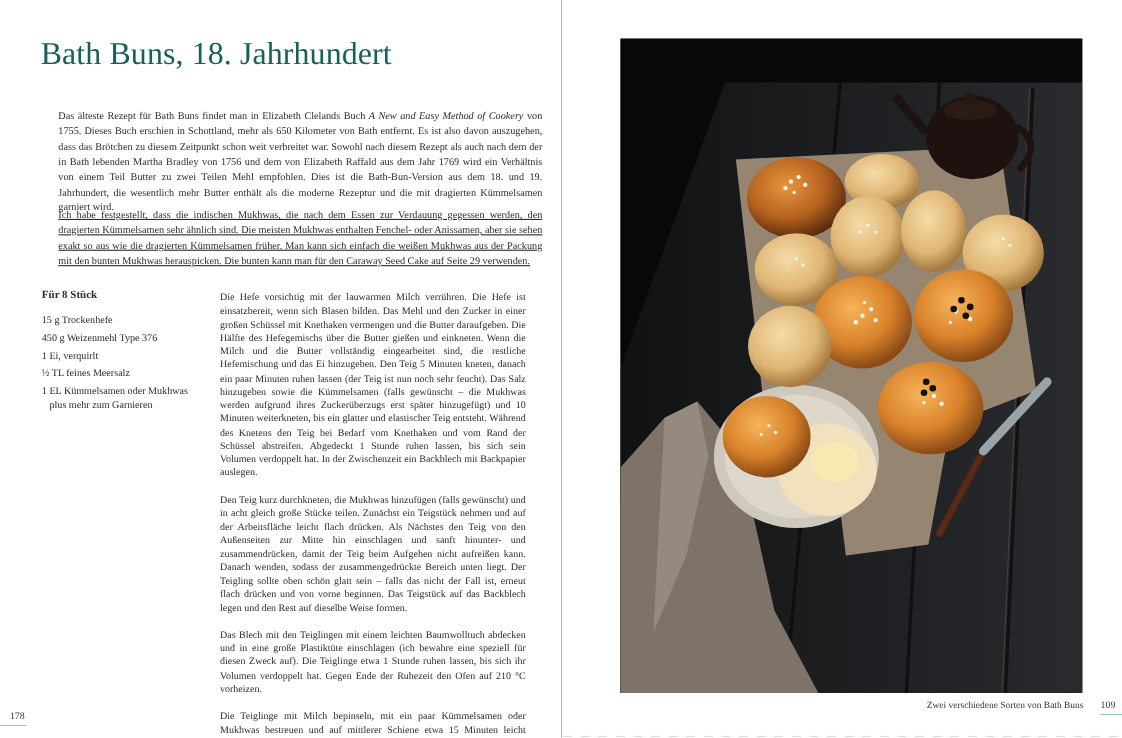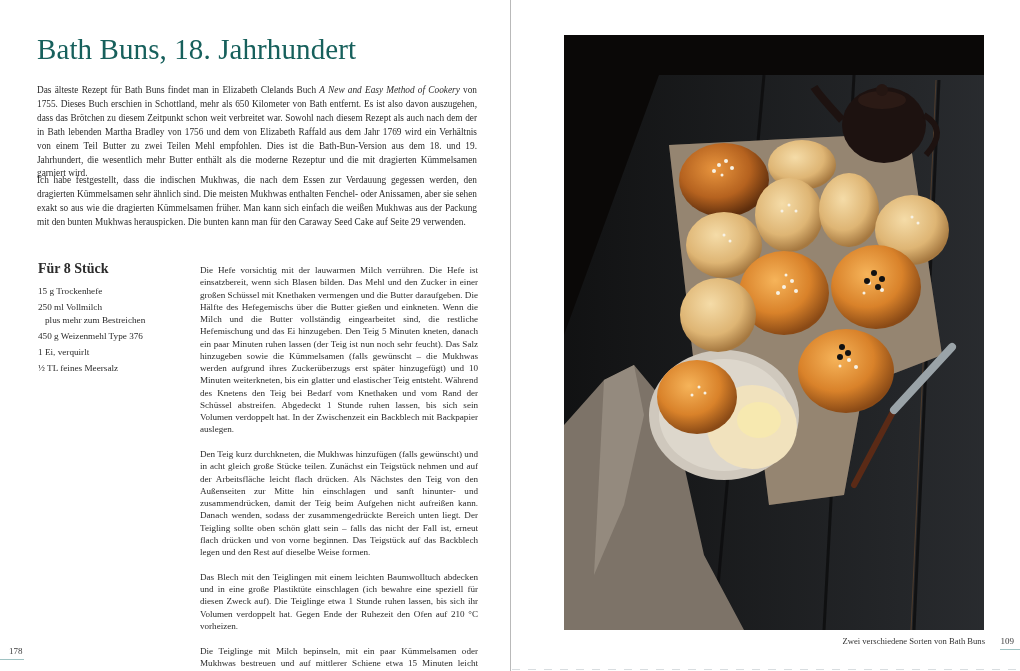--- a/index.html
+++ b/index.html
@@ -3,27 +3,27 @@
 <meta charset="utf-8">
 <style>
   html, body { margin:0; padding:0; }
   body { width:1020px; height:671px; position:relative; background:#ffffff; overflow:hidden;
          font-family:"Liberation Serif","DejaVu Serif",serif; color:#2b2b2b; }
   .spine { position:absolute; left:510px; top:0; width:1px; height:671px; background:#b9b9b9; }
   .bottom-dash { position:absolute; left:512px; right:0; top:669px; height:1px;
          background:repeating-linear-gradient(90deg,#d8dde0 0 8px,transparent 8px 16px); }
   .title { position:absolute; left:37px; top:33px; margin:0; font-size:29px; font-weight:normal;
            color:#17605c; letter-spacing:0.1px; white-space:nowrap; }
-  .intro { position:absolute; left:37px; width:440px; font-size:9.3px; line-height:13.9px; margin:0;
+  .intro { position:absolute; left:37px; width:440px; font-size:9.3px; line-height:13.9px; margin:16px;
            text-align:justify; }
   .intro i { font-style:italic; }
   .p1 { top:84px; }
-  .p2 { top:174px; }
+  .p2 { top:174px;text-decoration:underline; }
   .ing-col { position:absolute; left:38px; top:263px; width:150px; font-size:9.2px; line-height:12.4px; }
-  .ing-head { font-weight:bold; margin:0 0 10px 0; font-size:14px; }
+  .ing-head { font-weight:bold; margin:0 0 10px 0; font-size:10px; }
   .ing { margin:0 0 3.6px 0; }
   .ing .sub { display:block; padding-left:7px; }
   .method { position:absolute; left:200px; top:264px; width:278px; font-size:9.1px; line-height:12.25px; }
   .method p { margin:0 0 12.5px 0; text-align:justify; }
   .pn { position:absolute; font-size:9px; color:#3b3b3b; }
   .pn-left { left:9px; top:646px; }
   .pn-left-line { position:absolute; left:0; top:659px; width:24px; height:1px; background:#9fc3c3; }
   .caption { position:absolute; right:35px; top:636px; font-size:8.6px; color:#333; white-space:nowrap; }
   .pn-right { right:6px; top:636px; left:auto; }
   .pn-right-line { position:absolute; left:1000px; top:649px; width:20px; height:1px; background:#9fc3c3; }
@@ -41,24 +41,24 @@
   <div>
     <h1 class="title">Bath Buns, 18. Jahrhundert</h1>
 
     <p class="intro p1"><span>Das älteste Rezept für Bath Buns findet man in Elizabeth Clelands Buch </span><i>A New and Easy Method of Cookery</i><span> von 1755. Dieses Buch erschien in Schottland, mehr als 650 Kilometer von Bath entfernt. Es ist also davon auszugehen, dass das Brötchen zu diesem Zeitpunkt schon weit verbreitet war. Sowohl nach diesem Rezept als auch nach dem der in Bath lebenden Martha Bradley von 1756 und dem von Elizabeth Raffald aus dem Jahr 1769 wird ein Verhältnis von einem Teil Butter zu zwei Teilen Mehl empfohlen. Dies ist die Bath-Bun-Version aus dem 18. und 19. Jahrhundert, die wesentlich mehr Butter enthält als die moderne Rezeptur und die mit dragierten Kümmelsamen garniert wird.</span></p>
 
     <p class="intro p2">Ich habe festgestellt, dass die indischen Mukhwas, die nach dem Essen zur Verdauung gegessen werden, den dragierten Kümmelsamen sehr ähnlich sind. Die meisten Mukhwas enthalten Fenchel- oder Anissamen, aber sie sehen exakt so aus wie die dragierten Kümmelsamen früher. Man kann sich einfach die weißen Mukhwas aus der Packung mit den bunten Mukhwas herauspicken. Die bunten kann man für den Caraway Seed Cake auf Seite 29 verwenden.</p>
 
     <div class="ing-col">
       <div class="ing-head">Für 8 Stück</div>
       <div class="ing"><span>15 g Trockenhefe</span></div>
-      <div class="ing"><span>250 ml Vollmilch</span><span class="sub">plus mehr zum Bestreichen</span></div>
       <div class="ing"><span>450 g Weizenmehl Type 376</span></div>
       <div class="ing"><span>1 Ei, verquirlt</span></div>
       <div class="ing"><span>½ TL feines Meersalz</span></div>
+      <div class="ing"><span>1 EL Kümmelsamen oder Mukhwas</span><span class="sub">plus mehr zum Garnieren</span></div>
     </div>
 
     <div class="method">
       <p>Die Hefe vorsichtig mit der lauwarmen Milch verrühren. Die Hefe ist einsatzbereit, wenn sich Blasen bilden. Das Mehl und den Zucker in einer großen Schüssel mit Knethaken vermengen und die Butter daraufgeben. Die Hälfte des Hefegemischs über die Butter gießen und einkneten. Wenn die Milch und die Butter vollständig eingearbeitet sind, die restliche Hefemischung und das Ei hinzugeben. Den Teig 5 Minuten kneten, danach ein paar Minuten ruhen lassen (der Teig ist nun noch sehr feucht). Das Salz hinzugeben sowie die Kümmelsamen (falls gewünscht – die Mukhwas werden aufgrund ihres Zuckerüberzugs erst später hinzugefügt) und 10 Minuten weiterkneten, bis ein glatter und elastischer Teig entsteht. Während des Knetens den Teig bei Bedarf vom Knethaken und vom Rand der Schüssel abstreifen. Abgedeckt 1 Stunde ruhen lassen, bis sich sein Volumen verdoppelt hat. In der Zwischenzeit ein Backblech mit Backpapier auslegen.</p>
       <p>Den Teig kurz durchkneten, die Mukhwas hinzufügen (falls gewünscht) und in acht gleich große Stücke teilen. Zunächst ein Teigstück nehmen und auf der Arbeitsfläche leicht flach drücken. Als Nächstes den Teig von den Außenseiten zur Mitte hin einschlagen und sanft hinunter- und zusammendrücken, damit der Teig beim Aufgehen nicht aufreißen kann. Danach wenden, sodass der zusammengedrückte Bereich unten liegt. Der Teigling sollte oben schön glatt sein – falls das nicht der Fall ist, erneut flach drücken und von vorne beginnen. Das Teigstück auf das Backblech legen und den Rest auf dieselbe Weise formen.</p>
       <p>Das Blech mit den Teiglingen mit einem leichten Baumwolltuch abdecken und in eine große Plastiktüte einschlagen (ich bewahre eine speziell für diesen Zweck auf). Die Teiglinge etwa 1 Stunde ruhen lassen, bis sich ihr Volumen verdoppelt hat. Gegen Ende der Ruhezeit den Ofen auf 210 °C vorheizen.</p>
       <p>Die Teiglinge mit Milch bepinseln, mit ein paar Kümmelsamen oder Mukhwas bestreuen und auf mittlerer Schiene etwa 15 Minuten leicht goldbraun backen. Die Brötchen schmecken am besten noch am selben Tag. Am nächsten Tag kann man sie für ein paar Minuten im heißen Ofen auffrischen. Man kann die gebackenen Brötchen auch einfrieren, bei Bedarf wieder auftauen und dann für ein paar Minuten in den heißen Ofen geben.</p>
     </div>
 
     <div class="pn pn-left">178</div>

